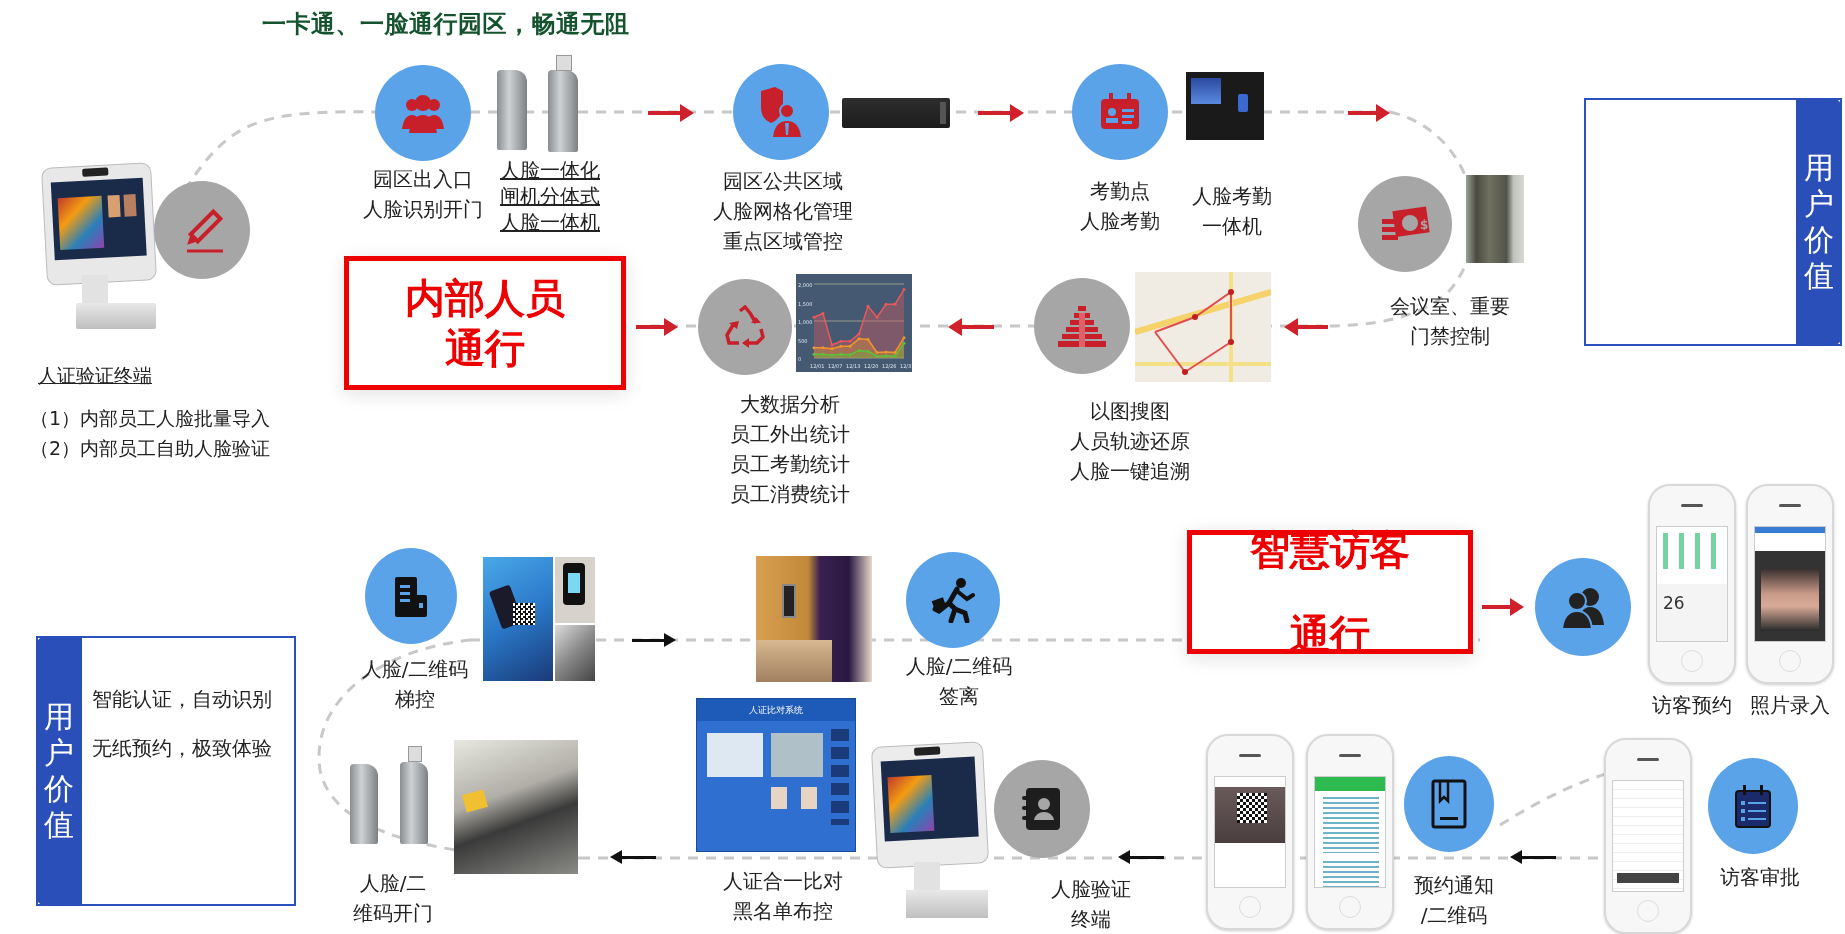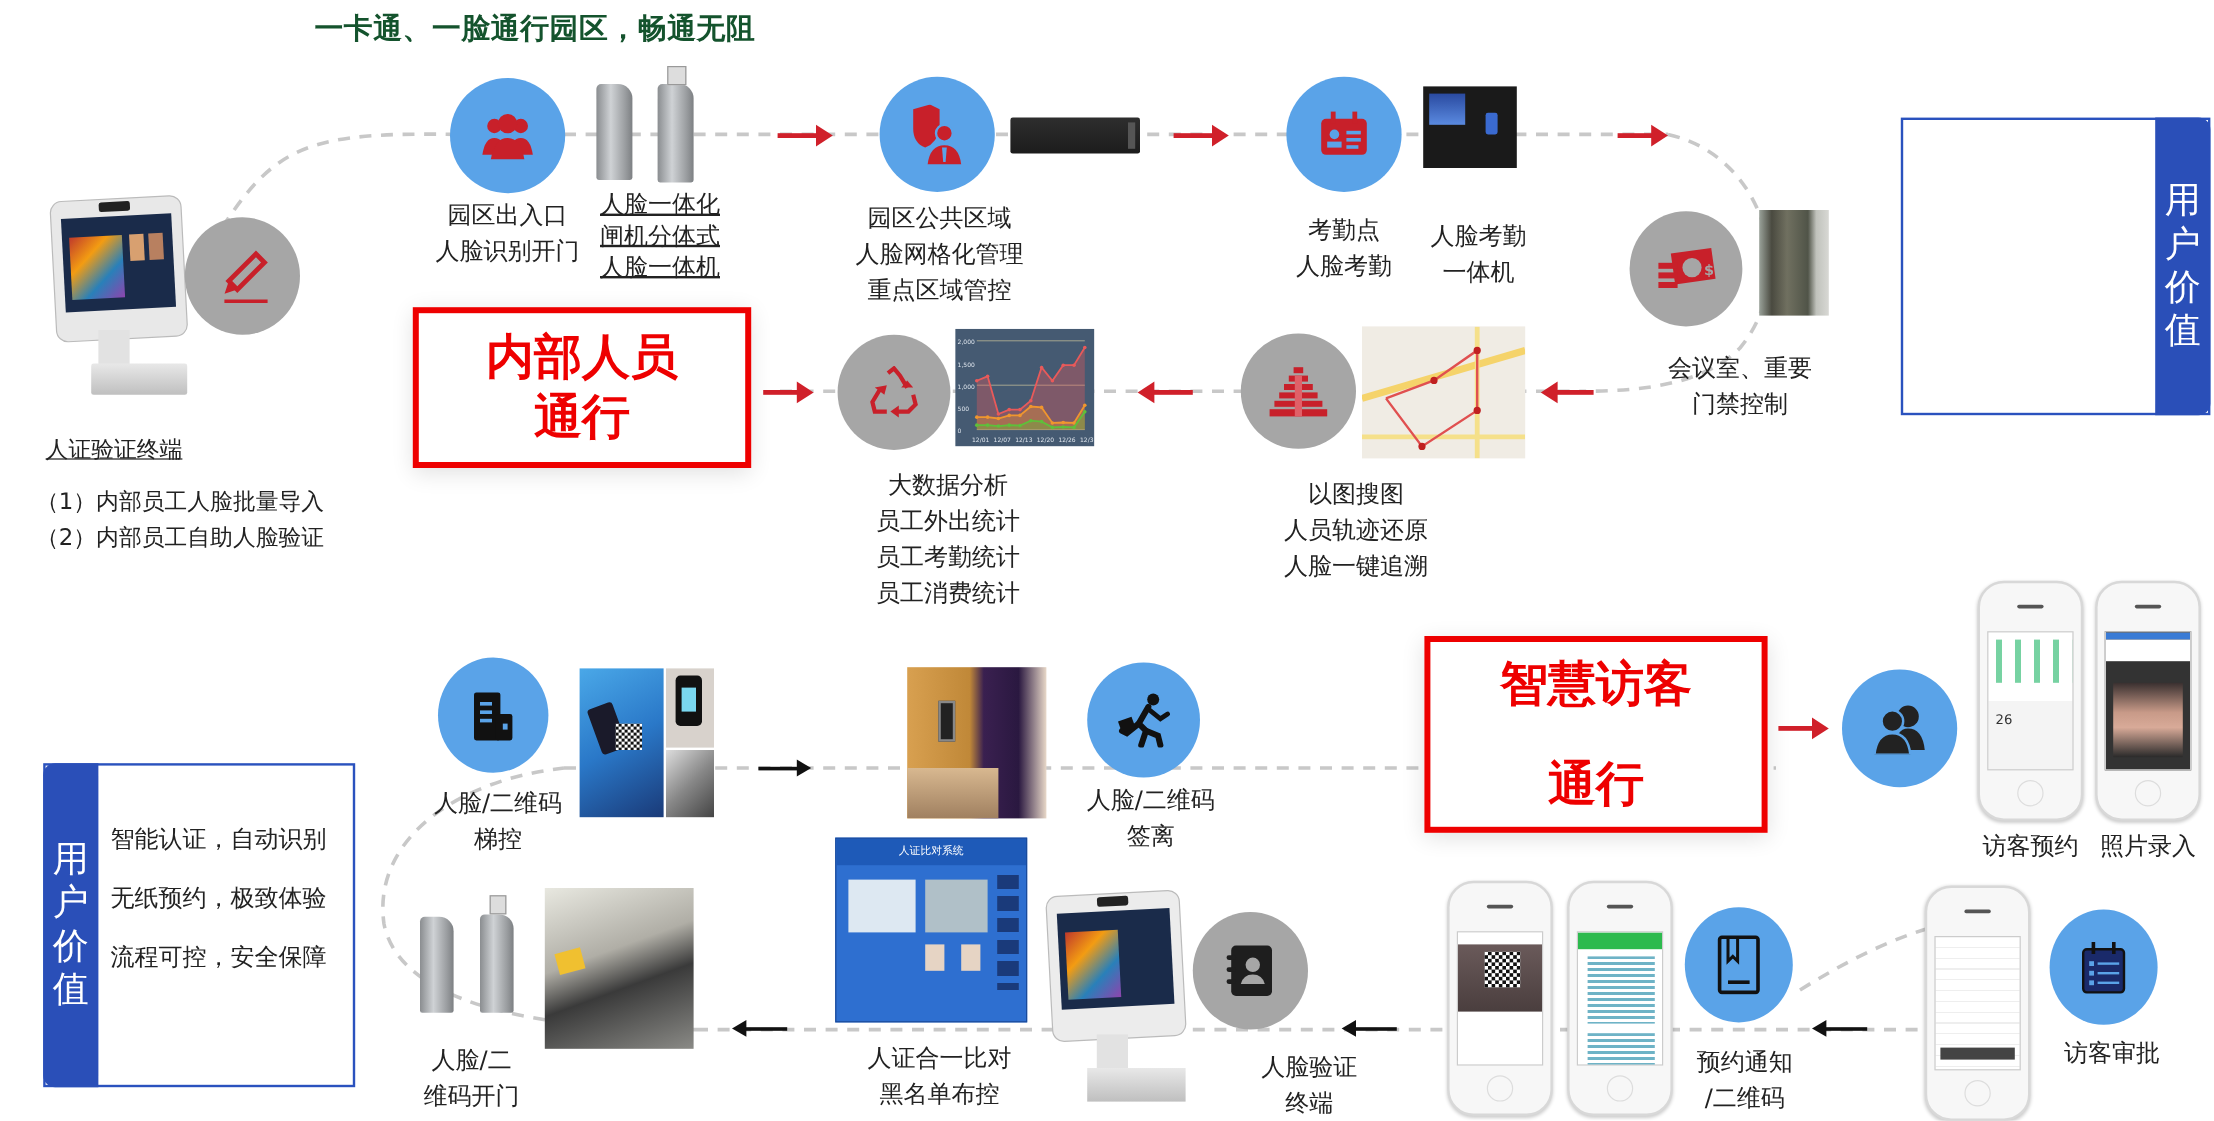--- a/index.html
+++ b/index.html
@@ -276,40 +276,40 @@
 
 <div class="valuebox" style="left:1584px;top:98px;width:258px;height:248px;">
   <div class="tab" style="right:-2px;border-radius:0 10px 10px 0;">
     <div>用</div>
     <div>户</div>
     <div>价</div>
     <div>值</div>
   </div>
 </div>
 
-<div class="redbox" style="left:1187px;top:530px;width:286px;height:164px;gap:34px;">
+<div class="redbox" style="left:1187px;top:530px;width:286px;height:124px;gap:34px;">
   <div>智慧访客</div>
   <div>通行</div>
 </div>
 <div class="arrow-red" style="left:1482px;top:605px;width:30px;"></div>
 
 <div class="circle c-blue" style="left:1535px;top:558px;width:96px;height:98px;">
   <svg width="46" height="44" viewBox="0 0 46 44">
     <circle cx="30" cy="12" r="9" fill="#222"></circle>
       <path d="M18 40 Q20 22 30 22 Q42 22 44 40Z" fill="#222"></path>
     <circle cx="17" cy="16" r="9" fill="#222" stroke="#5aa3e8" stroke-width="2"></circle>
       <path d="M2 44 Q4 26 17 26 Q30 26 32 44Z" fill="#222" stroke="#5aa3e8" stroke-width="2"></path>
   </svg>
 </div>
 
 <div class="phone" style="left:1648px;top:484px;width:88px;height:200px;">
   <div class="spk"></div>
   <div class="scr" style="background:linear-gradient(#fff 50%,#f4f4f4 50%);">
     <div style="position:absolute;left:6px;top:6px;width:64px;height:36px;background:repeating-linear-gradient(90deg,#3cbf7a 0 5px,transparent 5px 16px);opacity:0.7;"></div>
-    <div style="position:absolute;left:6px;top:66px;font-size:11px;color:#333;">26</div>
+    <div style="position:absolute;left:6px;top:66px;font-size:17px;color:#333;">26</div>
   </div>
   <div class="btn"></div>
 </div>
 <div class="phone" style="left:1746px;top:484px;width:88px;height:200px;">
   <div class="spk"></div>
   <div class="scr" style="background:#333;">
     <div style="position:absolute;left:0;right:0;top:0;height:6px;background:#3a7bd5;"></div>
     <div style="position:absolute;left:0;right:0;top:6px;height:18px;background:#fff;"></div>
     <div style="position:absolute;left:6px;right:6px;top:42px;height:62px;background:linear-gradient(#3a3030,#c89a88 40%,#d8aa98 60%,#2a2a2a);"></div>
   </div>
@@ -474,15 +474,14 @@
 <div class="valuebox" style="left:36px;top:636px;width:260px;height:270px;">
   <div class="tab" style="left:-2px;border-radius:10px 0 0 10px;">
     <div>用</div>
     <div>户</div>
     <div>价</div>
     <div>值</div>
   </div>
   <div class="items" style="left:54px;top:37px;line-height:49px;">
     <div>智能认证，自动识别</div>
     <div>无纸预约，极致体验</div>
-    <div>流程可控，安全保障</div>
   </div>
 </div>
 
 </body></html>

